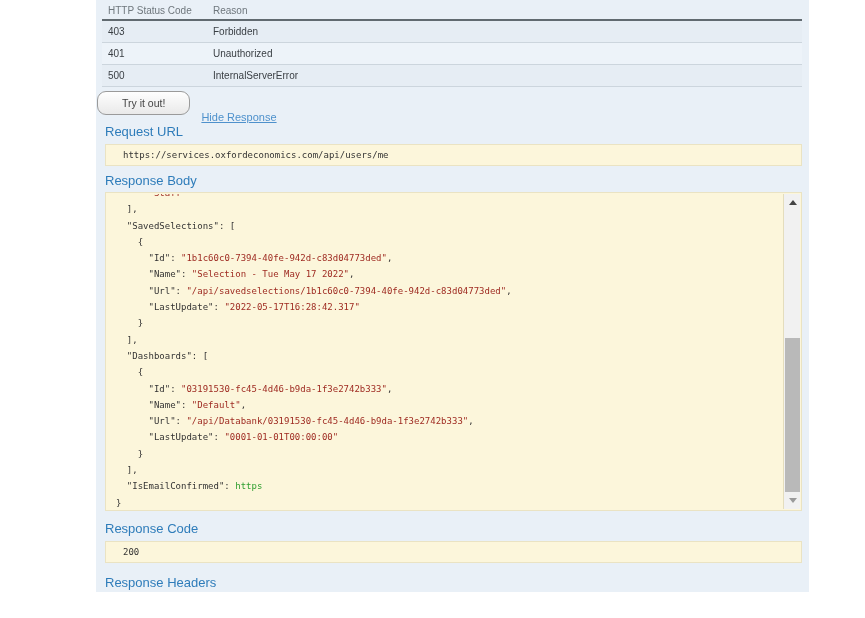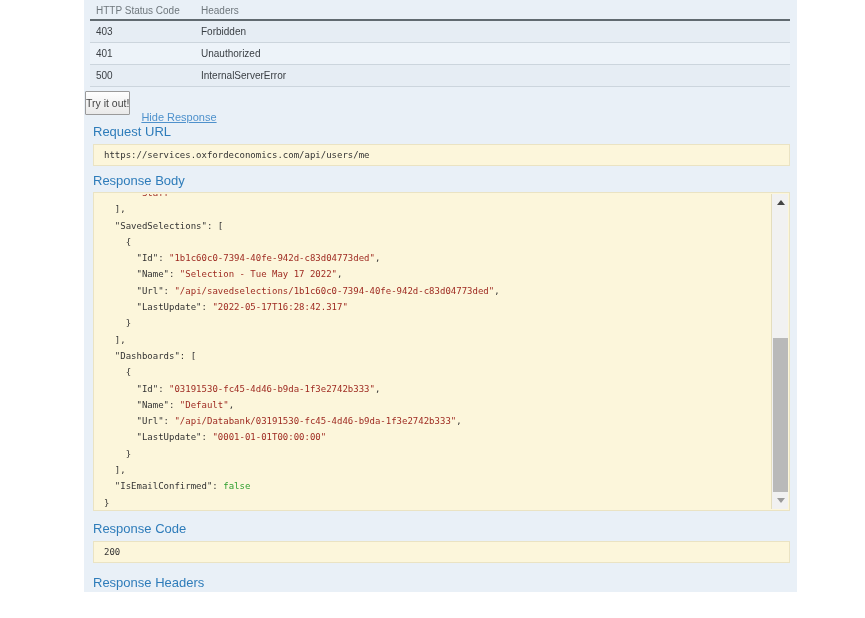--- a/index.html
+++ b/index.html
@@ -2,42 +2,42 @@
 <html style="--panel-bg: #e9f0f7; --accent: #2e7cba; --box-bg: #fcf6db; --box-border: #eae3c3; --str: #9e2a21; --bool: #2e9e2e; --link: #4e91cc;"><head>
 <meta charset="utf-8">
 <style>
   :root{
     --panel-bg:#e9f0f7; --accent:#2e7cba; --box-bg:#fcf6db; --box-border:#eae3c3;
     --str:#9e2a21; --bool:#2e9e2e; --text:#3a3f44; --muted:#6f777d; --link:#4e91cc;
     --row-dark:#e6edf4; --row-light:#edf3f9; --sep:#ccd5dd; --hdr-line:#616a70;
   }
   *{box-sizing:border-box; margin:0; padding:0;}
   html,body{width:865px;height:618px;background:#ffffff;font-family:"Liberation Sans",sans-serif;overflow:hidden;}
-  .panel{position:absolute;left:84px;top:0;width:713px;height:592px;background:var(--panel-bg);}
+  .panel{position:absolute;left:96px;top:0;width:713px;height:592px;background:var(--panel-bg);}
 
   table.status{border-collapse:collapse;margin:0 7px 0 6px;width:calc(100% - 13px);}
   table.status th{font-weight:normal;color:var(--muted);font-size:10px;text-align:left;padding:5px 6px 3px 6px;border-bottom:2px solid var(--hdr-line);}
   table.status th:first-child{width:105px;}
   table.status td{font-size:10px;color:var(--text);padding:5px 6px;border-bottom:1px solid var(--sep);}
   table.status td.code{font-family:Liberation Sans, sans-serif;}
   table.status tbody tr:nth-child(odd){background:var(--row-dark);}
   table.status tbody tr:nth-child(even){background:var(--row-light);}
 
   .actions{display:flex;align-items:center;gap:11px;margin:3px 0 0 1px;height:26px;}
   .try-btn{font-family:"Liberation Sans",sans-serif;font-size:10.5px;color:#444;
-    background:linear-gradient(#fefefe,#e9e9e9);border:1px solid #9a9a9a;border-radius:1px;
-    padding:5px 0;cursor:pointer;}
+    background:linear-gradient(#fefefe,#e9e9e9);border:1px solid #9a9a9a;border-radius:9px;
+    padding:5px 24px;cursor:pointer;}
   .hide-link{font-size:11px;color:var(--link);text-decoration:underline;cursor:pointer;margin-top:28px;}
 
   h4{color:var(--accent);font-size:13px;font-weight:400;line-height:16px;margin-left:9px;}
   .h-requrl{margin-top:8px;} .h-respbody{margin-top:7px;} .h-respcode{margin-top:10px;} .h-respheaders{margin-top:12px;}
 
   .code-box{background:var(--box-bg);border:1px solid var(--box-border);margin:4px 7px 0 9px;
     font-family:"DejaVu Sans Mono",monospace;font-size:9px;color:#333;}
-  .one-line{height:22px;line-height:20px;padding:0 10px;white-space:pre;}
+  .one-line{height:22px;line-height:20px;padding:0 17px;white-space:pre;}
 
   .body-box{position:relative;height:319px;margin-top:3px;overflow:hidden;}
   .body-box .pre-wrap{position:absolute;inset:1px 18px 1px 1px;overflow:hidden;}
   .json-pre{margin-top:-9px;padding-left:9px;font-family:"DejaVu Sans Mono",monospace;font-size:9px;line-height:16.3px;color:#333;}
   .json-pre .cl{white-space:pre;}
   .json-pre .string{color:var(--str);}
   .json-pre .bool{color:var(--bool);}
 
   .sbar{position:absolute;top:1px;right:1px;bottom:1px;width:17px;background:#f1f1f1;border-left:1px solid #e4ddbd;}
   .sbar .btn{position:absolute;left:0;width:17px;height:17px;display:flex;align-items:center;justify-content:center;cursor:pointer;}
@@ -48,21 +48,21 @@
 </style>
 </head>
 <body>
 
 <div class="panel">
 
   <table class="status">
     <thead>
       <tr>
         <th>HTTP Status Code</th>
-        <th>Headers</th>
+        <th>Reason</th>
       </tr>
     </thead>
     <tbody id="status-rows">
         <tr>
           <td class="code">403</td>
           <td>Forbidden</td>
         </tr>
         <tr>
           <td class="code">401</td>
           <td>Unauthorized</td>
@@ -97,21 +97,21 @@
           <div class="cl"><span class="plain">    }</span></div>
           <div class="cl"><span class="plain">  ],</span></div>
           <div class="cl"><span class="plain">  "Dashboards": [</span></div>
           <div class="cl"><span class="plain">    {</span></div>
           <div class="cl"><span class="plain">      "Id": </span><span class="string">"03191530-fc45-4d46-b9da-1f3e2742b333"</span><span class="plain">,</span></div>
           <div class="cl"><span class="plain">      "Name": </span><span class="string">"Default"</span><span class="plain">,</span></div>
           <div class="cl"><span class="plain">      "Url": </span><span class="string">"/api/Databank/03191530-fc45-4d46-b9da-1f3e2742b333"</span><span class="plain">,</span></div>
           <div class="cl"><span class="plain">      "LastUpdate": </span><span class="string">"0001-01-01T00:00:00"</span></div>
           <div class="cl"><span class="plain">    }</span></div>
           <div class="cl"><span class="plain">  ],</span></div>
-          <div class="cl"><span class="plain">  "IsEmailConfirmed": </span><span class="bool">false</span></div>
+          <div class="cl"><span class="plain">  "IsEmailConfirmed": </span><span class="bool">https</span></div>
           <div class="cl"><span class="plain">}</span></div>
         </div>
     </div>
     <div class="sbar">
       <div class="btn up">
           <span class="tri-up"></span>
         </div>
       <div class="thumb"></div>
       <div class="btn down">
           <span class="tri-down"></span>

